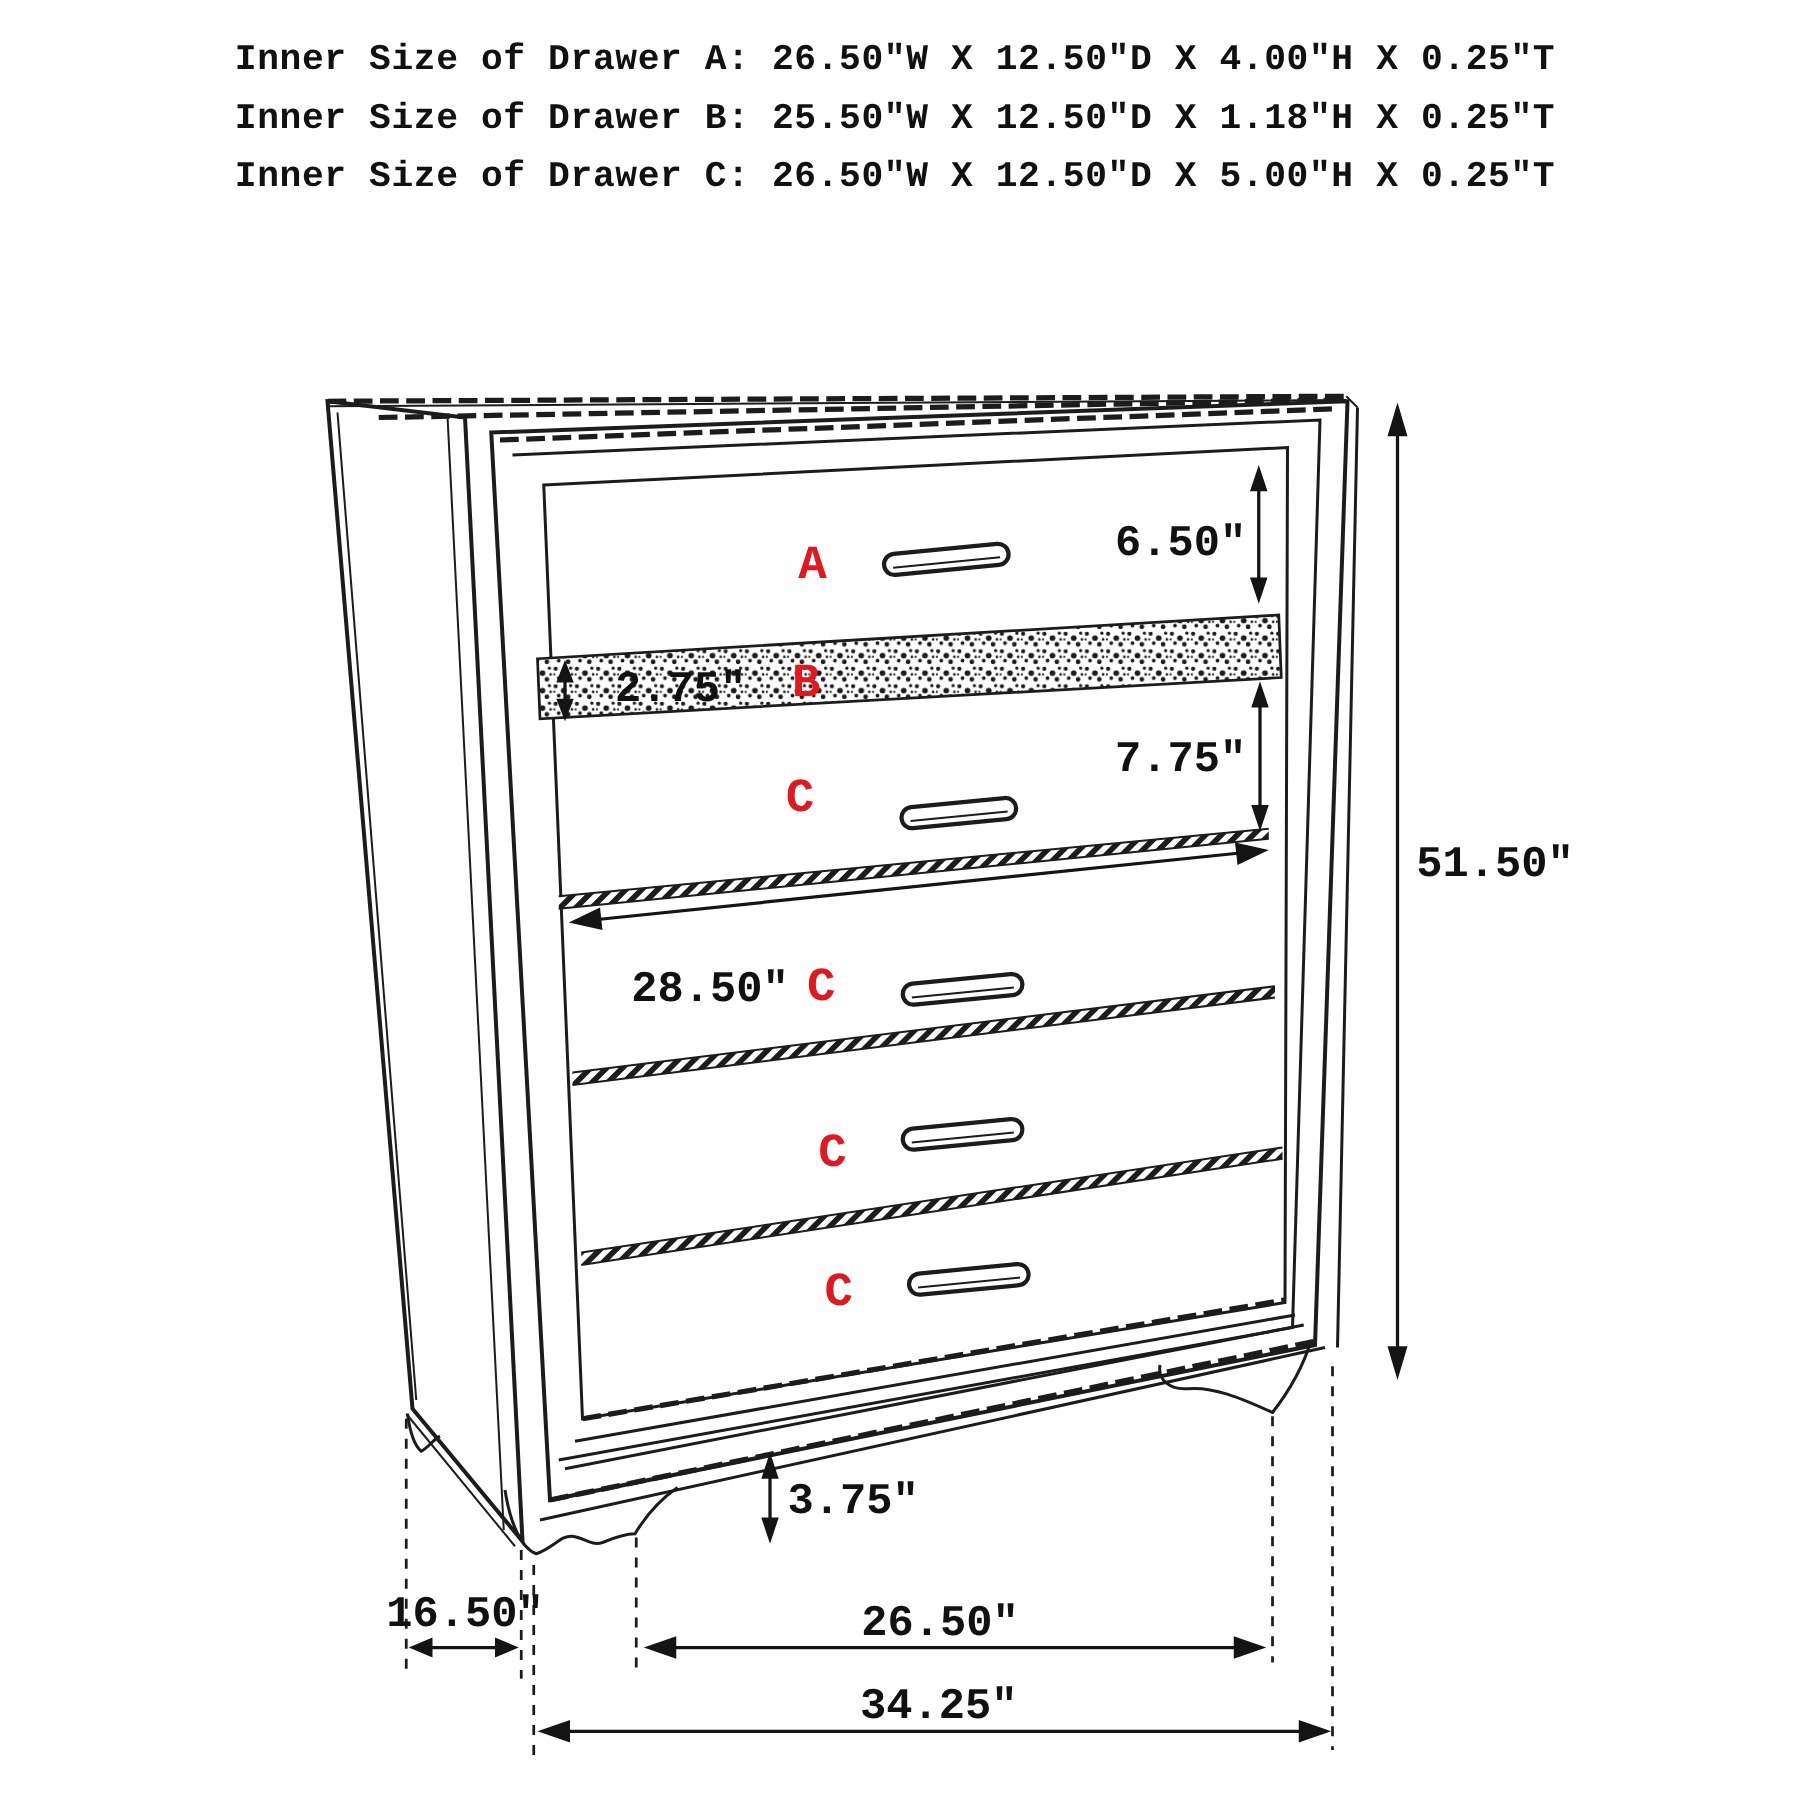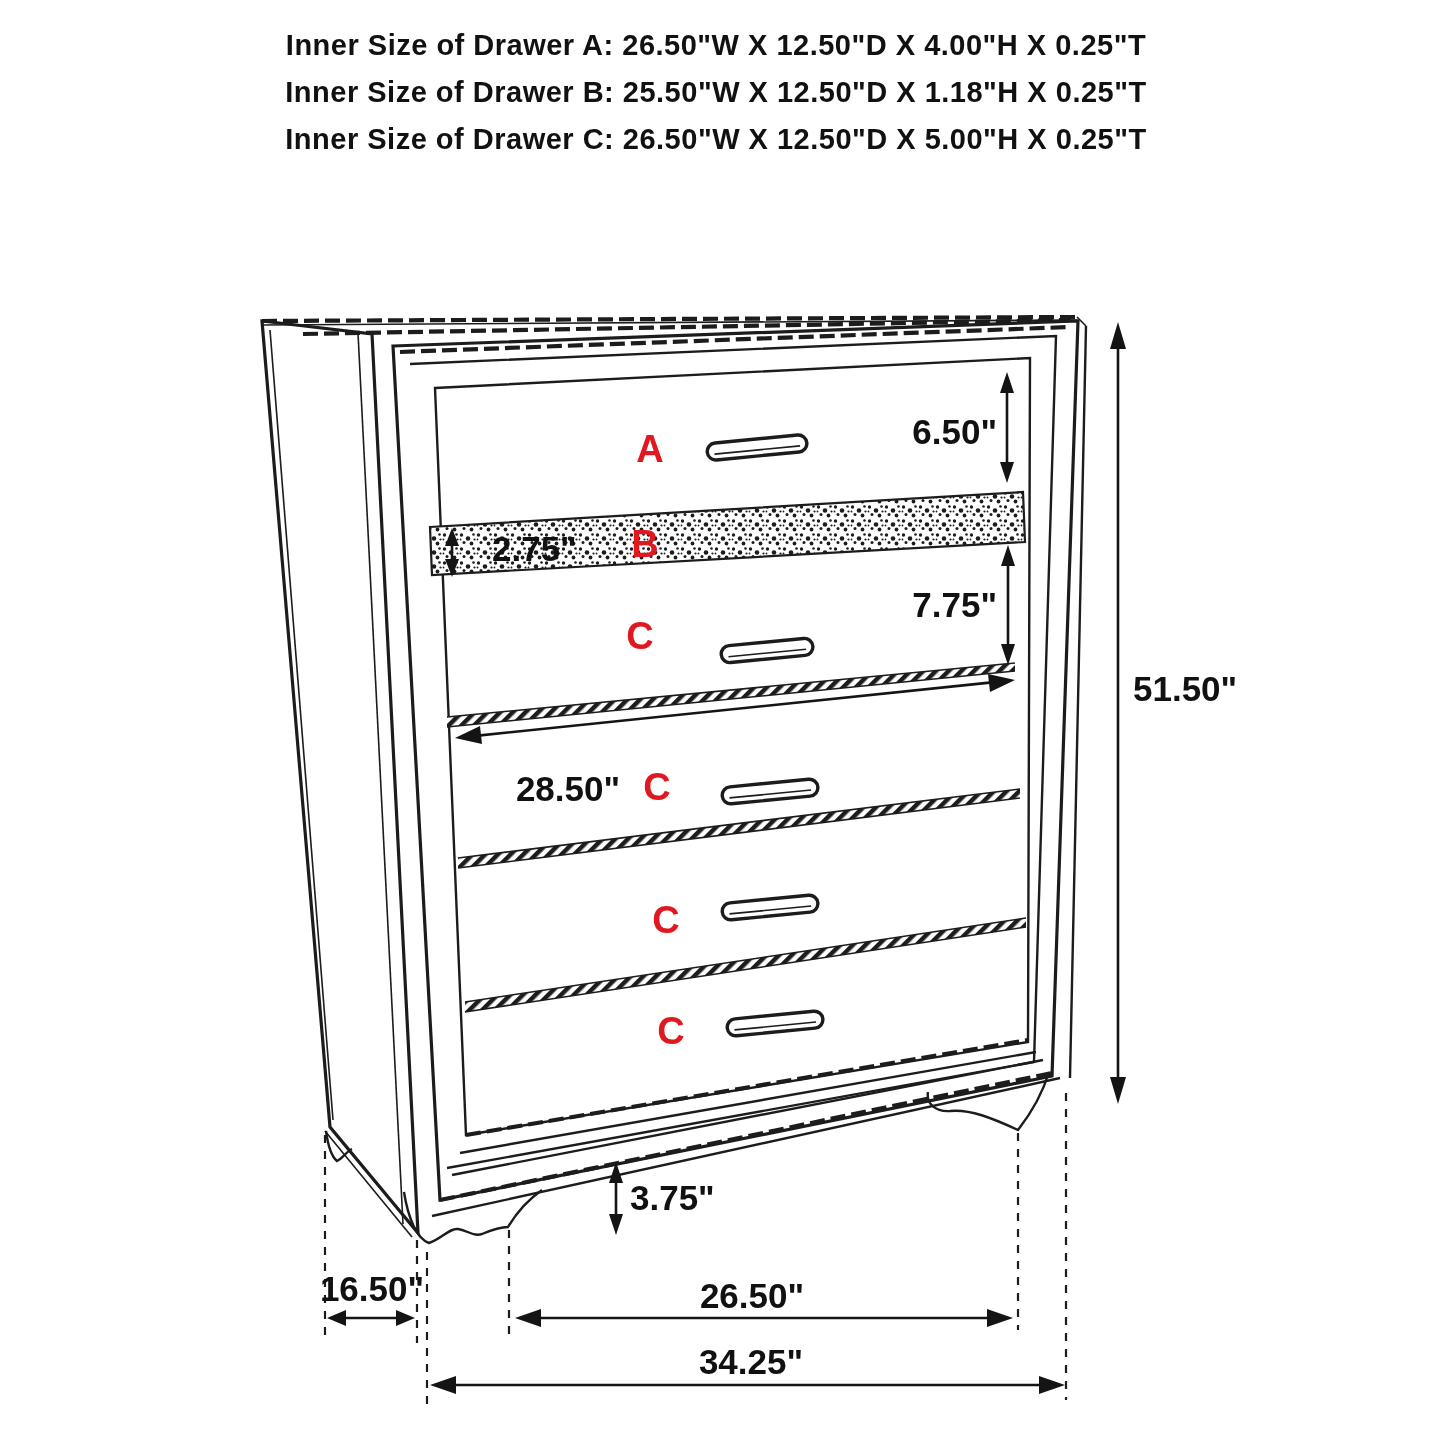--- a/index.html
+++ b/index.html
@@ -1,18 +1,18 @@
 <!DOCTYPE html>
 <html><head>
 <meta charset="utf-8">
 <style>
   html,body{margin:0;padding:0;background:#fff;}
   #stage{
     position:relative;width:1445px;height:1445px;background:#ffffff;
-    font-family:Liberation Sans, sans-serif;overflow:hidden;
+    font-family:Liberation Mono, monospace;overflow:hidden;
   }
   svg{position:absolute;left:0;top:0;}
   .ln{stroke:#1c1c1c;fill:none;}
   .w1{stroke-width:1.6;}
   .w2{stroke-width:2.4;}
   .w3{stroke-width:3.2;}
   .tex{stroke:#1c1c1c;fill:none;stroke-width:4.2;stroke-dasharray:15 6;}
   .dashext{stroke:#1c1c1c;fill:none;stroke-width:2.2;stroke-dasharray:8 8;}
   .dimline{stroke:#141414;fill:none;stroke-width:2.6;}
   .head{fill:#141414;stroke:none;}

